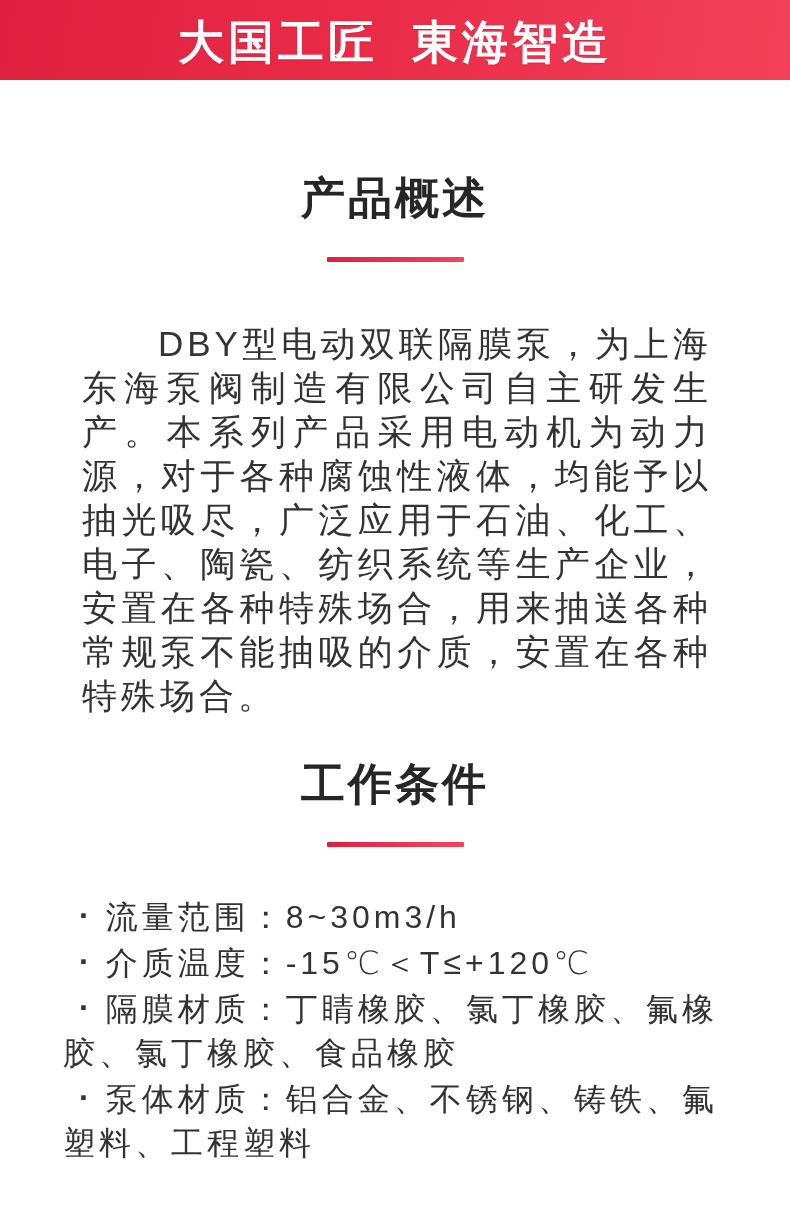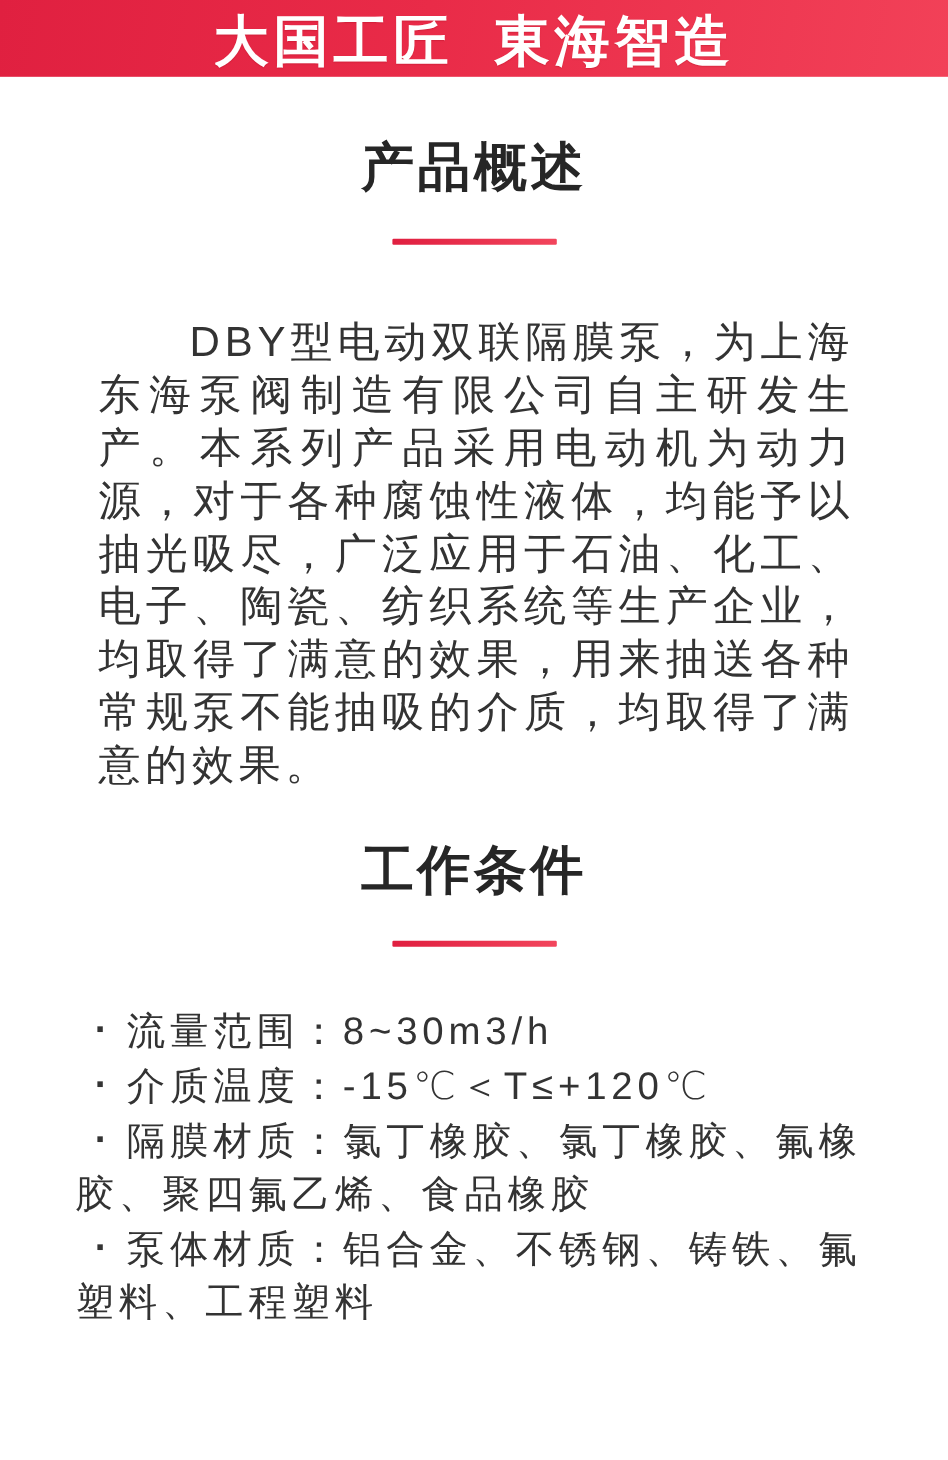--- a/index.html
+++ b/index.html
@@ -6,21 +6,21 @@
   body{
     width:790px;height:1217px;
     background:#ffffff;
     font-family:"Liberation Sans","DejaVu Sans",sans-serif;
     overflow:hidden;
     position:relative;
     color:#333;
   }
   
   .banner{
-    width:790px;height:64px;
+    width:790px;height:80px;
     background:linear-gradient(100deg,#e02040 0%,#e92b48 45%,#f24158 100%);
     display:flex;align-items:center;justify-content:center;
   }
   .banner-title{
     color:#ffffff;
     font-size:46px;
     font-weight:bold;
     letter-spacing:4px;
     margin-top:6px;
     text-shadow:0 1px 1px rgba(150,0,20,0.25);
@@ -29,21 +29,21 @@
   .banner-title .gap{display:inline-block;width:34px;}
   
   .section-title{
     text-align:center;
     font-size:44px;
     font-weight:bold;
     color:#262626;
     letter-spacing:3px;
     line-height:44px;
   }
-  .title-1{margin-top:54px;}
+  .title-1{margin-top:96px;}
   .title-2{margin-top:44px;}
   .title-underline{
     width:137px;height:5px;
     margin:13px auto 0 auto;
     background:linear-gradient(90deg,#e01f40 0%,#f2455c 100%);
     border-radius:1px;
   }
   
   .intro{
     margin:60px 78px 0 82px;
@@ -83,23 +83,23 @@
 
 <header class="banner">
   <div class="banner-title">
     <span>大国工匠</span><span class="gap"></span><span>東海智造</span>
   </div>
 </header>
 
 <h2 class="section-title title-1">产品概述</h2>
 <div class="title-underline"></div>
 
-<p class="intro">DBY型电动双联隔膜泵，为上海东海泵阀制造有限公司自主研发生产。本系列产品采用电动机为动力源，对于各种腐蚀性液体，均能予以抽光吸尽，广泛应用于石油、化工、电子、陶瓷、纺织系统等生产企业，均取得了满意的效果，用来抽送各种常规泵不能抽吸的介质，均取得了满意的效果。</p>
+<p class="intro">DBY型电动双联隔膜泵，为上海东海泵阀制造有限公司自主研发生产。本系列产品采用电动机为动力源，对于各种腐蚀性液体，均能予以抽光吸尽，广泛应用于石油、化工、电子、陶瓷、纺织系统等生产企业，安置在各种特殊场合，用来抽送各种常规泵不能抽吸的介质，安置在各种特殊场合。</p>
 
 <h2 class="section-title title-2">工作条件</h2>
 <div class="title-underline"></div>
 
 <ul class="spec-list">
   <li class="spec-item"><span class="bullet-dot">·</span><span>流量范围：8~30m3/h</span></li>
   <li class="spec-item"><span class="bullet-dot">·</span><span>介质温度：-15℃＜T≤+120℃</span></li>
-  <li class="spec-item"><span class="bullet-dot">·</span><span>隔膜材质：氯丁橡胶、氯丁橡胶、氟橡胶、聚四氟乙烯、食品橡胶</span></li>
+  <li class="spec-item"><span class="bullet-dot">·</span><span>隔膜材质：丁睛橡胶、氯丁橡胶、氟橡胶、氯丁橡胶、食品橡胶</span></li>
   <li class="spec-item"><span class="bullet-dot">·</span><span>泵体材质：铝合金、不锈钢、铸铁、氟塑料、工程塑料</span></li>
 </ul>
 
 </body></html>

